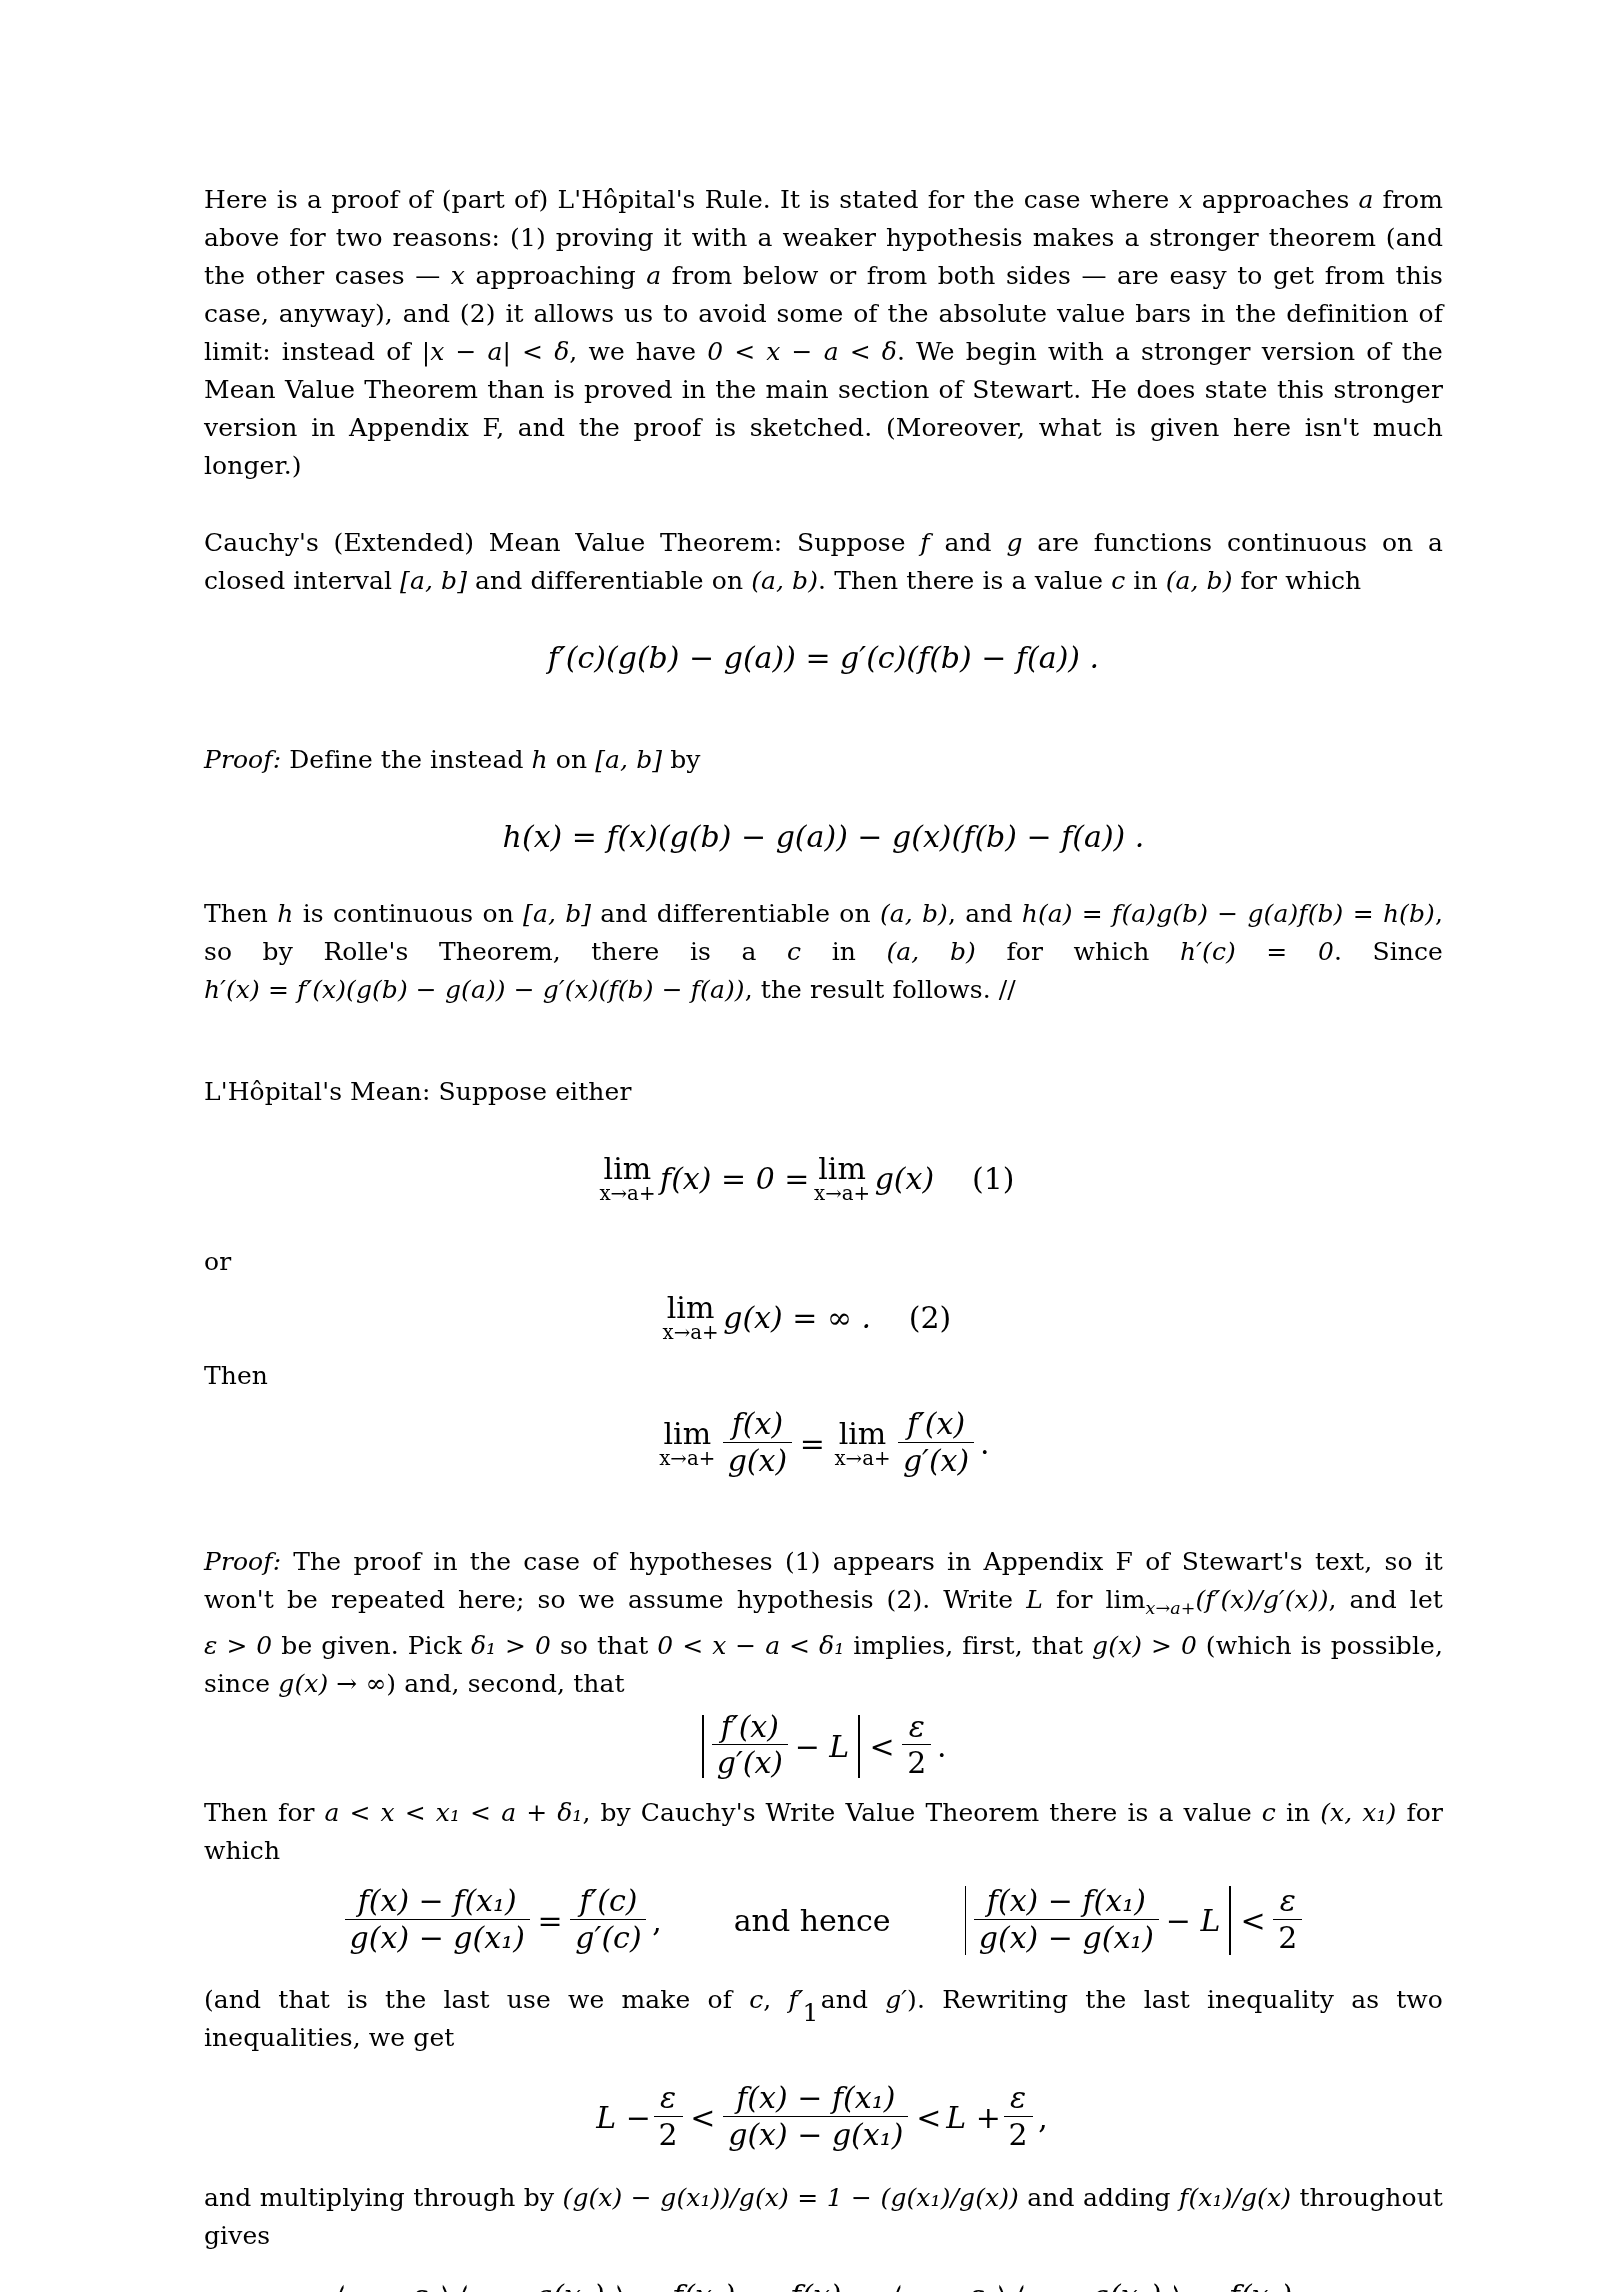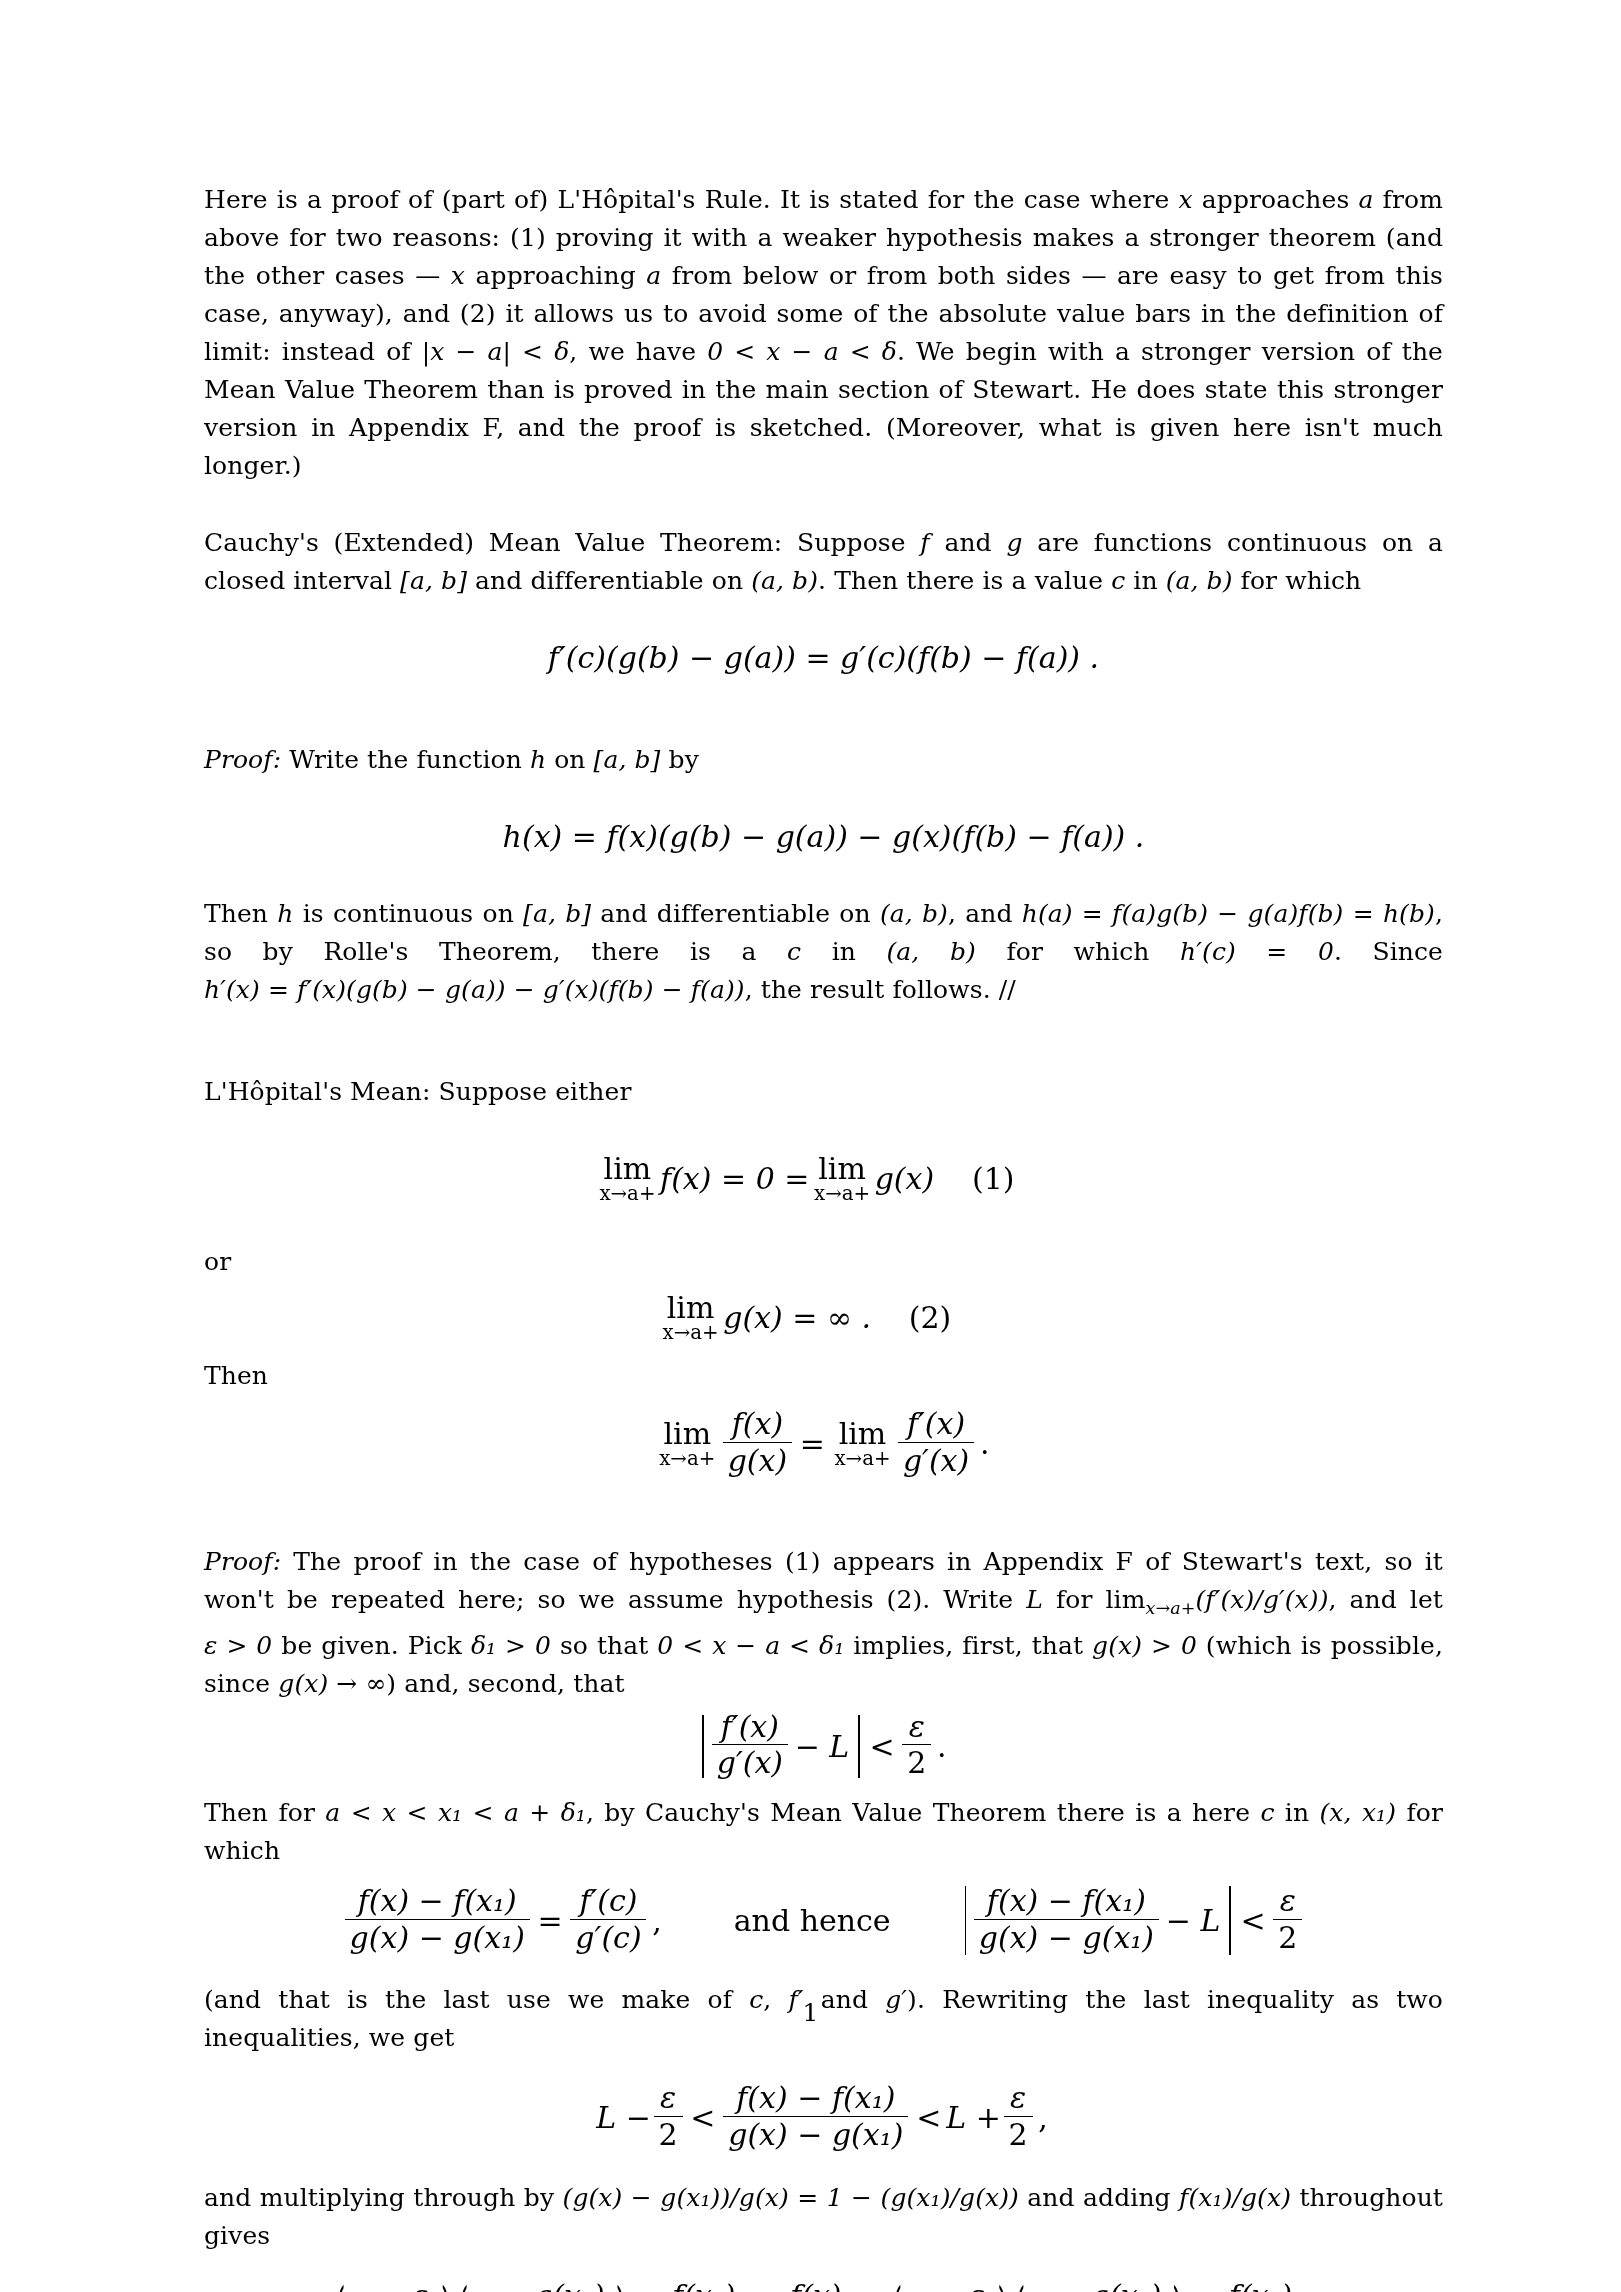--- a/index.html
+++ b/index.html
@@ -132,21 +132,21 @@
 
     <p class="para"><span class="bold">Cauchy's (Extended) Mean Value Theorem:</span><span> Suppose </span><span class="m">f</span><span> and </span><span class="m">g</span><span> are functions continuous on a closed interval </span><span class="m">[a, b]</span><span> and differentiable on </span><span class="m">(a, b)</span><span>. Then there is a value </span><span class="m">c</span><span> in </span><span class="m">(a, b)</span><span> for which</span></p>
 
     <div class="gap-lg"></div>
 
     <div class="display"><span class="m">f′(c)(g(b) − g(a)) = g′(c)(f(b) − f(a)) .</span></div>
 
     <div class="gap-lg"></div>
     <div class="gap-md"></div>
 
-    <p class="para"><span class="it">Proof:</span><span> Write the function </span><span class="m">h</span><span> on </span><span class="m">[a, b]</span><span> by</span></p>
+    <p class="para"><span class="it">Proof:</span><span> Define the instead </span><span class="m">h</span><span> on </span><span class="m">[a, b]</span><span> by</span></p>
 
     <div class="gap-lg"></div>
 
     <div class="display"><span class="m">h(x) = f(x)(g(b) − g(a)) − g(x)(f(b) − f(a)) .</span></div>
 
     <div class="gap-lg"></div>
 
     <p class="para"><span>Then </span><span class="m">h</span><span> is continuous on </span><span class="m">[a, b]</span><span> and differentiable on </span><span class="m">(a, b)</span><span>, and </span><span class="m">h(a) = f(a)g(b) − g(a)f(b) = h(b)</span><span>, so by Rolle's Theorem, there is a </span><span class="m">c</span><span> in </span><span class="m">(a, b)</span><span> for which </span><span class="m">h′(c) = 0</span><span>. Since </span><span class="m">h′(x) = f′(x)(g(b) − g(a)) − g′(x)(f(b) − f(a))</span><span>, the result follows. //</span></p>
 
     <div class="gap-lg"></div>
@@ -238,21 +238,21 @@
         <span class="frac">
           <span class="num m">ε</span>
           <span class="den mr">2</span>
         </span>
         <span class="opn">.</span>
       </span>
     </div>
 
     <div class="gap-xs"></div>
 
-    <p class="para"><span>Then for </span><span class="m">a &lt; x &lt; x₁ &lt; a + δ₁</span><span>, by Cauchy's Mean Value Theorem there is a here </span><span class="m">c</span><span> in </span><span class="m">(x, x₁)</span><span> for which</span></p>
+    <p class="para"><span>Then for </span><span class="m">a &lt; x &lt; x₁ &lt; a + δ₁</span><span>, by Cauchy's Write Value Theorem there is a value </span><span class="m">c</span><span> in </span><span class="m">(x, x₁)</span><span> for which</span></p>
 
     <div class="gap-sm"></div>
 
     <div class="display">
       <span class="row">
         <span class="frac">
           <span class="num m">f(x) − f(x₁)</span>
           <span class="den m">g(x) − g(x₁)</span>
         </span>
         <span class="op">=</span>

